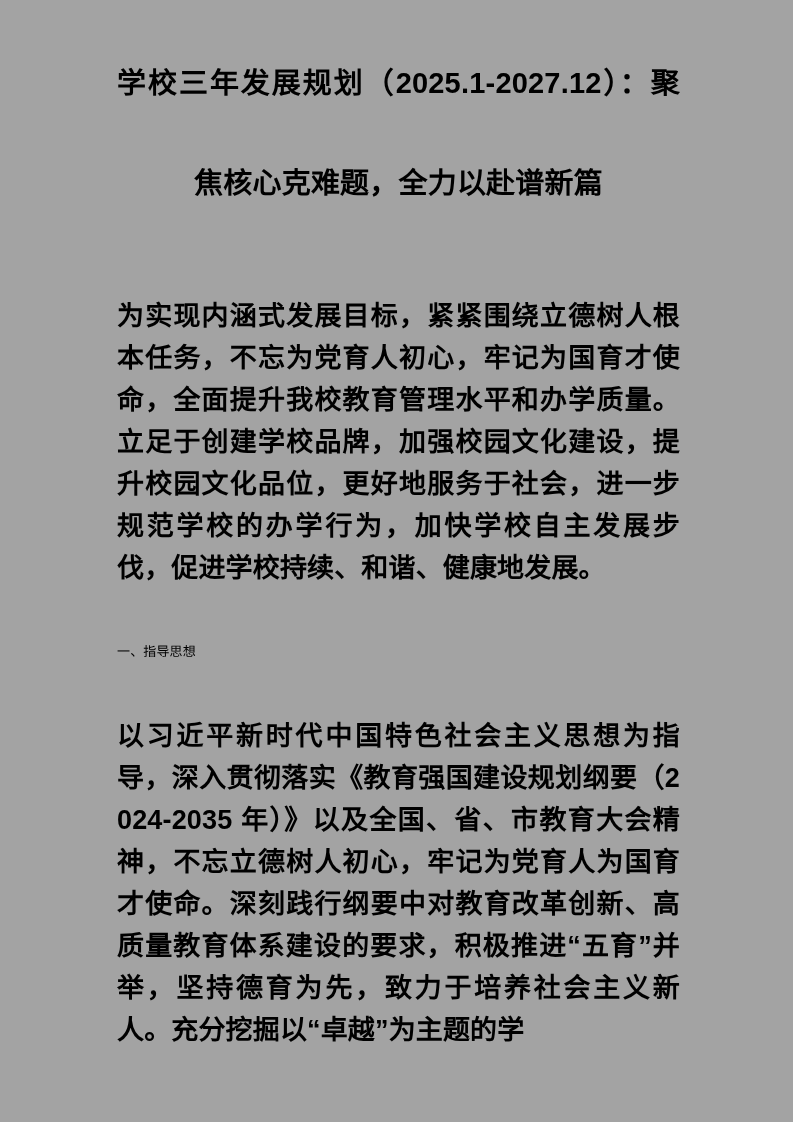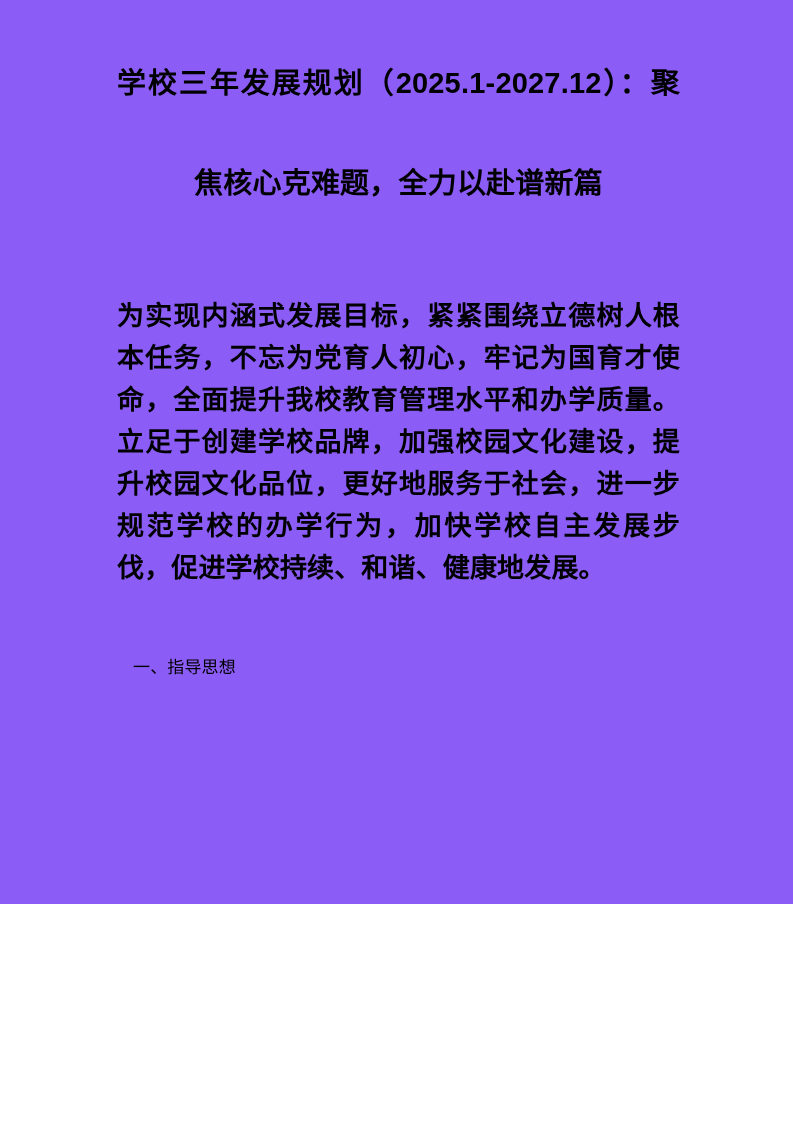--- a/index.html
+++ b/index.html
@@ -12,22 +12,22 @@
     width: 793px;
     height: 1122px;
     overflow: hidden;
     font-family: "Liberation Sans", "DejaVu Sans", sans-serif;
     color: #000000;
     -webkit-font-smoothing: antialiased;
   }
   .page {
     position: relative;
     width: 793px;
-    height: 904px;
-    background: #8b5cf6;
+    height: 1122px;
+    background: #a3a3a3;
     box-sizing: border-box;
   }
   .content {
     position: absolute;
     left: 117px;
     top: 0;
     width: 563px;
   }
   
   .doc-title {
@@ -65,23 +65,23 @@
     line-height: 42px;
     text-align: justify;
     text-align-last: left;
     word-break: break-all;
     letter-spacing: 0.15px;
   }
   .para-gap {
     height: 42px;
   }
   h2.section-heading {
-    margin: 16px;
+    margin: 0;
     padding: 0;
-    font-size: 17px;
+    font-size: 13px;
     font-weight: normal;
     line-height: 42px;
     text-align: left;
     letter-spacing: 0.15px;
   }
 </style>
 </head>
 <body>
 
 <div class="page">
@@ -95,15 +95,16 @@
     <div class="spacer-after-title"></div>
 
     <p class="body-para">为实现内涵式发展目标，紧紧围绕立德树人根本任务，不忘为党育人初心，牢记为国育才使命，全面提升我校教育管理水平和办学质量。立足于创建学校品牌，加强校园文化建设，提升校园文化品位，更好地服务于社会，进一步规范学校的办学行为，加快学校自主发展步伐，促进学校持续、和谐、健康地发展。</p>
 
     <div class="para-gap"></div>
 
     <h2 class="section-heading">一、指导思想</h2>
 
     <div class="para-gap"></div>
 
+    <p class="body-para">以习近平新时代中国特色社会主义思想为指导，深入贯彻落实《教育强国建设规划纲要（2024-2035 年）》以及全国、省、市教育大会精神，不忘立德树人初心，牢记为党育人为国育才使命。深刻践行纲要中对教育改革创新、高质量教育体系建设的要求，积极推进“五育”并举，坚持德育为先，致力于培养社会主义新人。充分挖掘以“卓越”为主题的学</p>
 
   </div>
 </div>
 
 </body></html>

